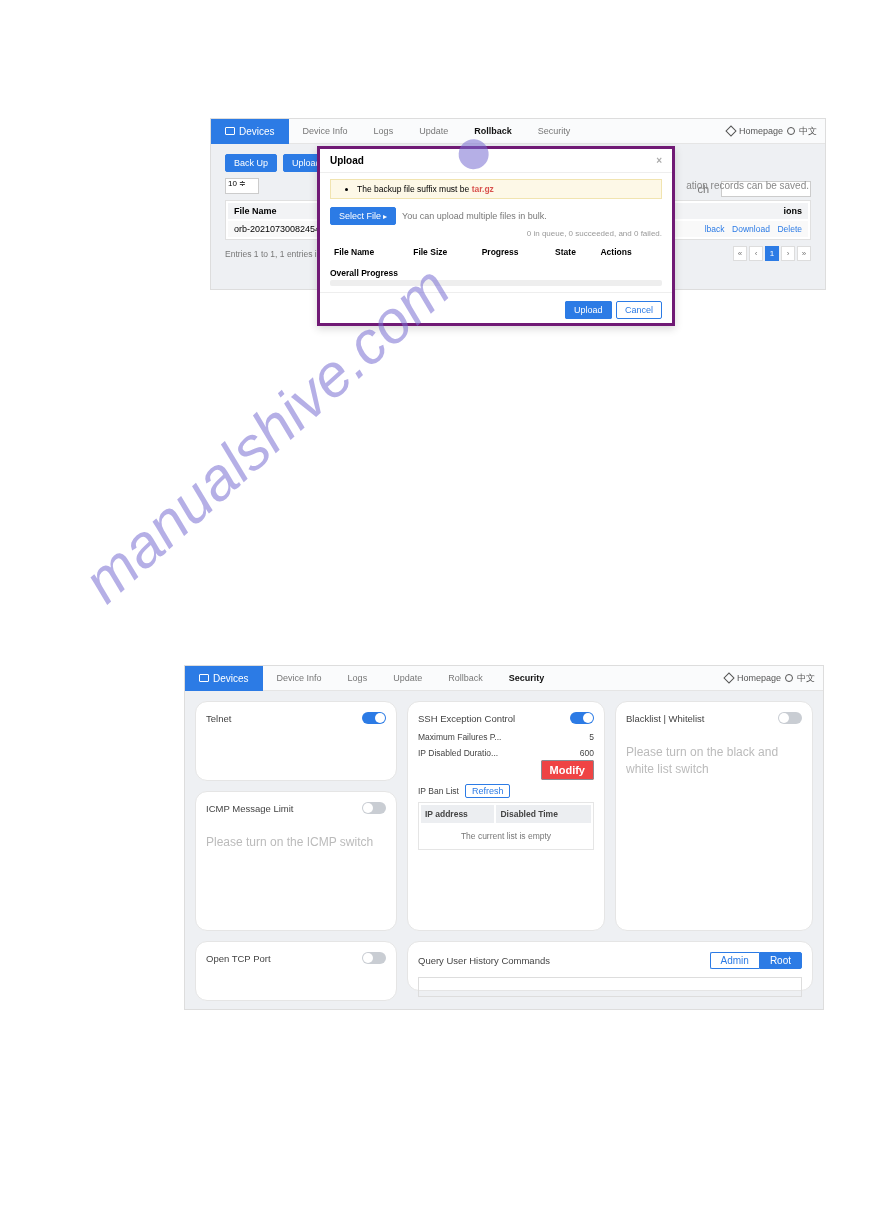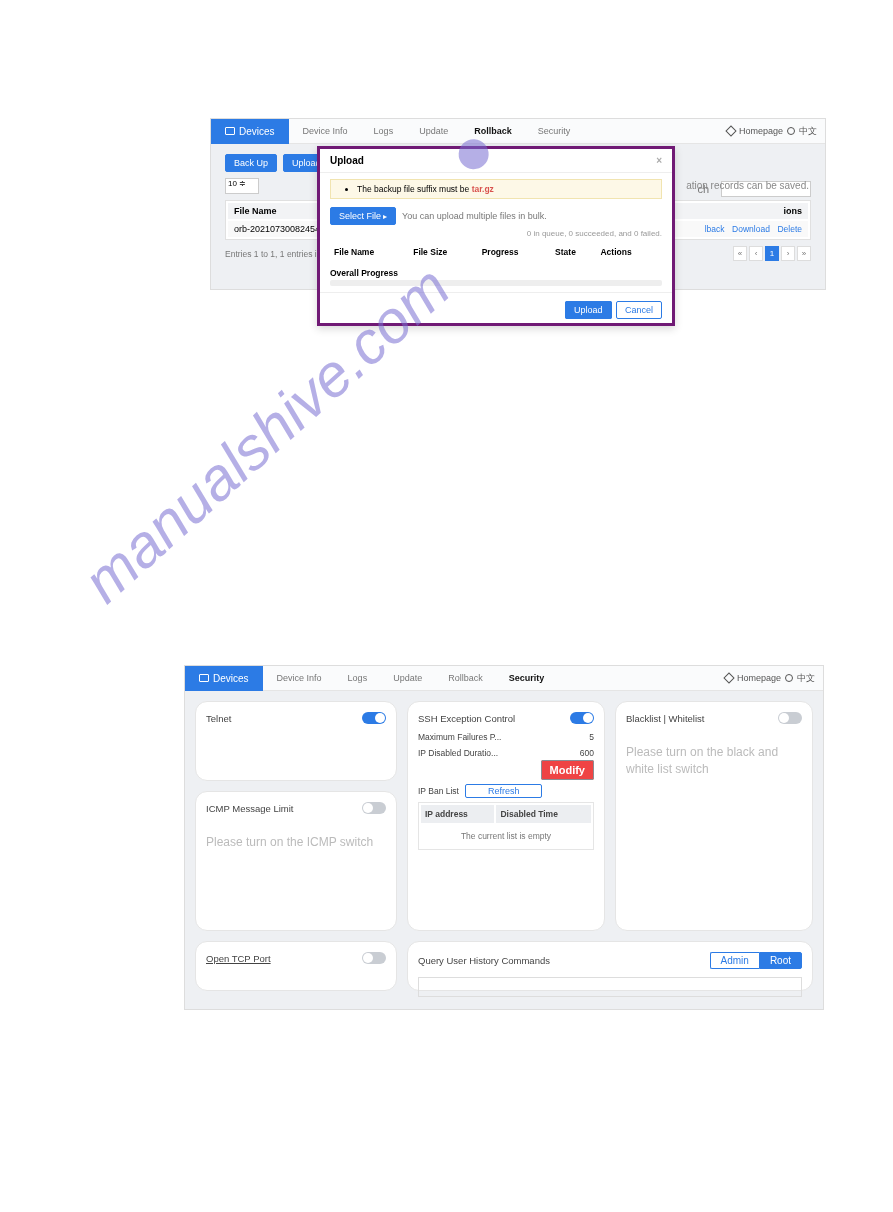--- a/index.html
+++ b/index.html
@@ -239,21 +239,21 @@
         </div>
         <div class="kv">
           <span>IP Disabled Duratio...</span>
           <span>600</span>
         </div>
         <div class="modify-row">
           <span class="btn grey">Modify</span>
         </div>
         <div class="subhead">
           <span>IP Ban List</span>
-          <span class="btn outline" style="padding:1px 22px;">Refresh</span>
+          <span class="btn outline" style="padding:1px 6px;">Refresh</span>
         </div>
         <table class="tbl2">
           <tbody>
               <tr>
             <th>IP address</th>
             <th>Disabled Time</th>
           </tr>
           <tr>
                 <td colspan="2">The current list is empty</td>
               </tr>
@@ -272,21 +272,21 @@
       <div class="card" style="height:140px;">
         <div class="card-head">
           <span>ICMP Message Limit</span>
           <span class="toggle off"></span>
         </div>
         <div class="placeholder-msg">Please turn on the ICMP switch</div>
       </div>
     </div>
 
     <div class="row2">
-      <div class="card" style="height:50px;text-decoration:underline;">
+      <div class="card" style="height:60px;">
         <div class="card-head">
           <span>Open TCP Port</span>
           <span class="toggle off"></span>
         </div>
       </div>
       <div class="card" style="height:50px;">
         <div class="card-head">
           <span>Query User History Commands</span>
           <span class="tabs">
             <span class="tab admin">Admin</span>

